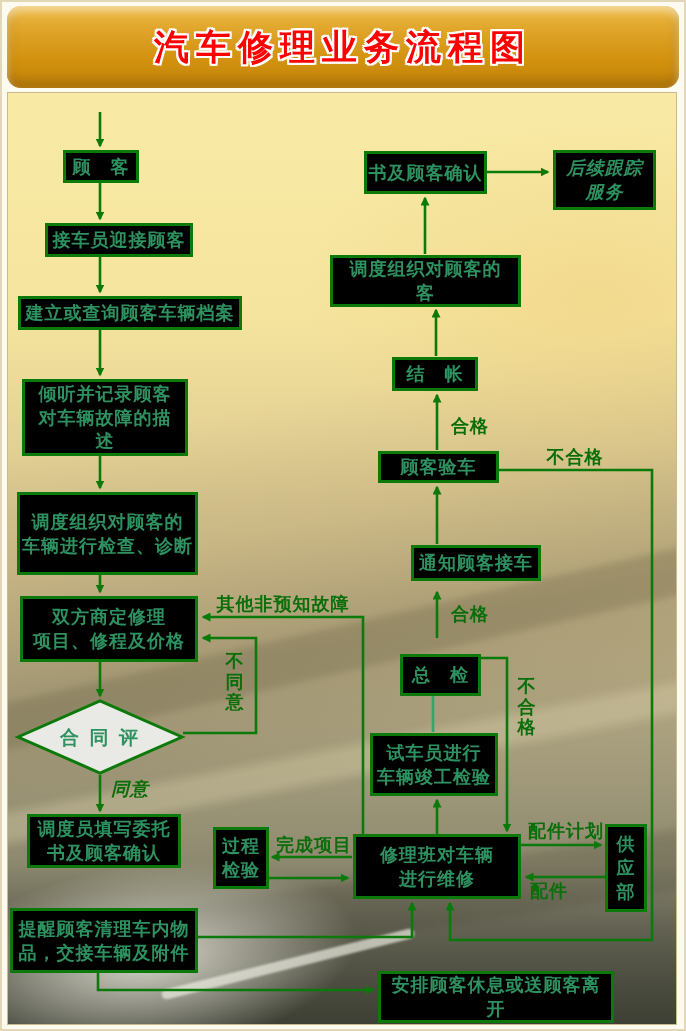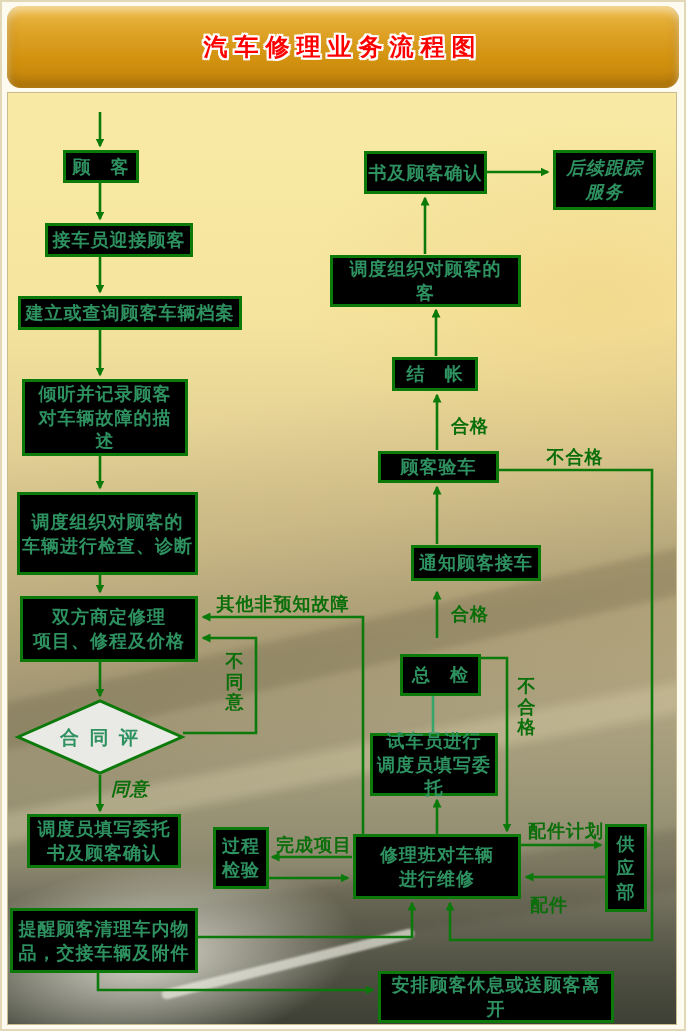--- a/index.html
+++ b/index.html
@@ -3,21 +3,21 @@
 <meta charset="utf-8">
 <style>
   html,body{margin:0;padding:0;background:#ffffff;}
   .canvas{position:relative;width:686px;height:1031px;background:#FDFAF0;overflow:hidden;
           font-family:"DejaVu Sans",sans-serif;box-shadow:inset 0 0 0 2px #E2D8B8;}
   
   .header{position:absolute;left:7px;top:6px;width:672px;height:82px;border-radius:14px;
           background:linear-gradient(to bottom,#EDBA45 0%,#DDA125 35%,#D2920F 65%,#C6860C 100%);
           box-shadow:inset 0 5px 8px rgba(255,255,255,.5), inset 0 -8px 12px rgba(130,85,0,.45);
           display:flex;align-items:center;justify-content:center;}
-  .title{font-size:24px;font-weight:bold;color:#FE0000;letter-spacing:7px;
+  .title{font-size:35px;font-weight:bold;color:#FE0000;letter-spacing:7px;
          text-shadow:-2px -2px 0 #fff,2px -2px 0 #fff,-2px 2px 0 #fff,2px 2px 0 #fff,
                      -2px 0 0 #fff,2px 0 0 #fff,0 -2px 0 #fff,0 2px 0 #fff;}
   
   .photo{position:absolute;left:7px;top:92px;width:670px;height:933px;border:1px solid #C8BC8E;
          box-sizing:border-box;z-index:0;overflow:hidden;
          background:
            radial-gradient(ellipse 420px 260px at 88% 22%, rgba(240,210,130,.55), rgba(240,210,130,0) 70%),
            linear-gradient(168deg, rgba(255,255,255,0) 34%, rgba(190,170,120,.35) 46%, rgba(120,110,80,.30) 58%, rgba(255,255,255,0) 70%),
            linear-gradient(to bottom,#F8EAA5 0%,#F5E49E 24%,#E3D094 38%,#C2B286 54%,#ABA17F 68%,#948F73 80%,#787663 90%,#62644F 100%);}
   .band1{position:absolute;left:-60px;top:520px;width:900px;height:46px;background:rgba(105,98,70,.28);
@@ -119,21 +119,21 @@
   <div class="node" style="left:213px;top:827px;width:56px;height:62px;">过程
 检验</div>
   <div class="node" style="left:353px;top:834px;width:168px;height:65px;">修理班对车辆
 进行维修</div>
   <div class="node" style="left:605px;top:824px;width:42px;height:88px;">供
 应
 部</div>
   <div class="node" style="left:378px;top:971px;width:236px;height:52px;">安排顾客休息或送顾客离
 开</div>
   <div class="node" style="left:370px;top:733px;width:128px;height:63px;">试车员进行
-调度员填写委托</div>
+车辆竣工检验</div>
   <div class="node" style="left:400px;top:639px;width:81px;height:42px;margin-top:15px;">总　检</div>
   <div class="node" style="left:375px;top:545px;width:130px;height:36px;margin-left:36px;">通知顾客接车</div>
   <div class="node" style="left:378px;top:451px;width:121px;height:32px;">顾客验车</div>
   <div class="node" style="left:392px;top:357px;width:86px;height:34px;">结　帐</div>
   <div class="node" style="left:330px;top:255px;width:191px;height:52px;">调度组织对顾客的
 客</div>
   <div class="node" style="left:364px;top:151px;width:123px;height:43px;">书及顾客确认</div>
   <div class="node" style="left:553px;top:150px;width:103px;height:60px;font-style:italic;">后续跟踪
 服务</div>
 
@@ -143,15 +143,15 @@
 意</div>
   <div class="elabel" style="left:208px;top:594px;width:150px;">其他非预知故障</div>
   <div class="elabel" style="left:274px;top:835px;width:80px;">完成项目</div>
   <div class="elabel" style="left:447px;top:416px;width:46px;">合格</div>
   <div class="elabel" style="left:540px;top:447px;width:70px;">不合格</div>
   <div class="elabel" style="left:447px;top:604px;width:46px;">合格</div>
   <div class="elabel" style="left:514px;top:676px;width:26px;">不
 合
 格</div>
   <div class="elabel" style="left:524px;top:821px;width:84px;">配件计划</div>
-  <div class="elabel" style="left:526px;top:881px;width:46px;margin-top:14px;">配件</div>
+  <div class="elabel" style="left:526px;top:881px;width:46px;">配件</div>
 
 </div>
 
 </body></html>

